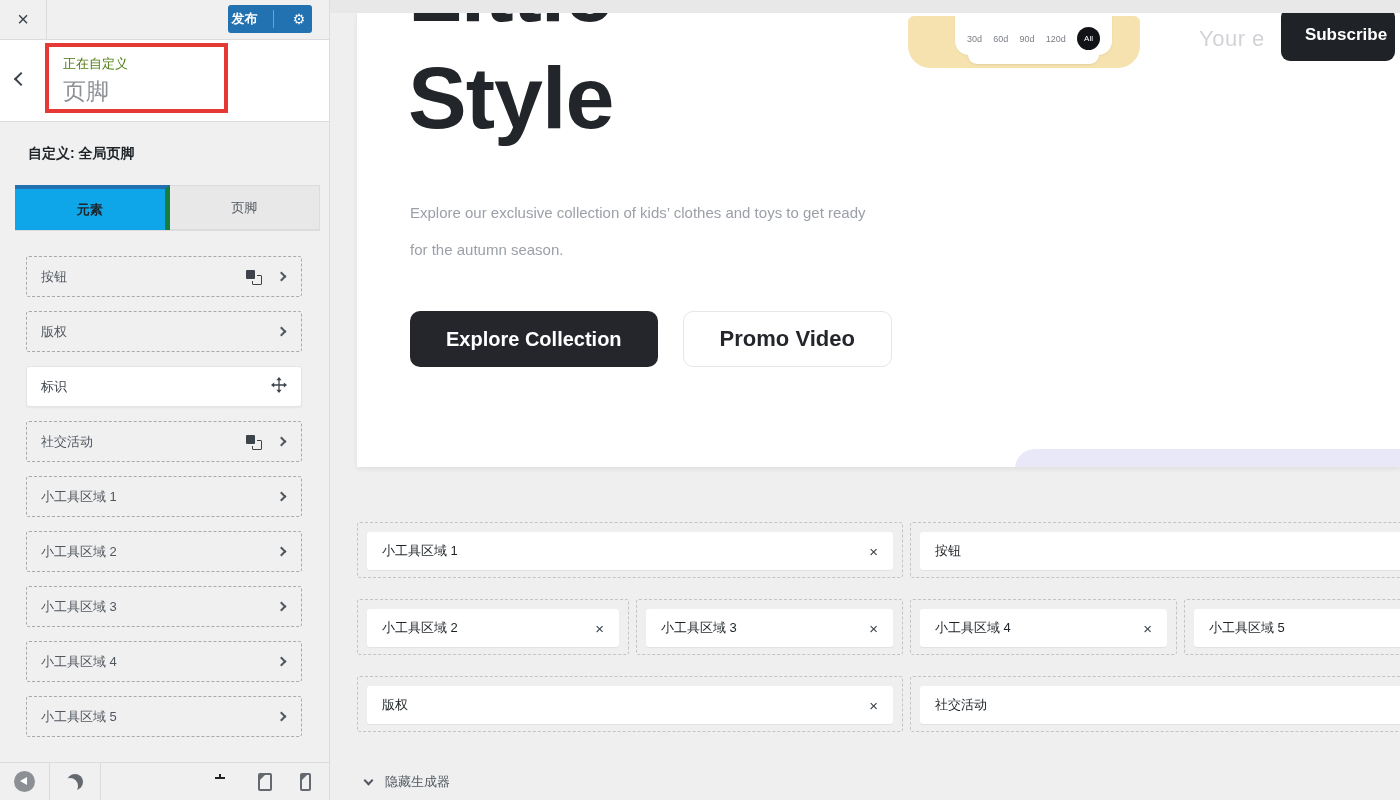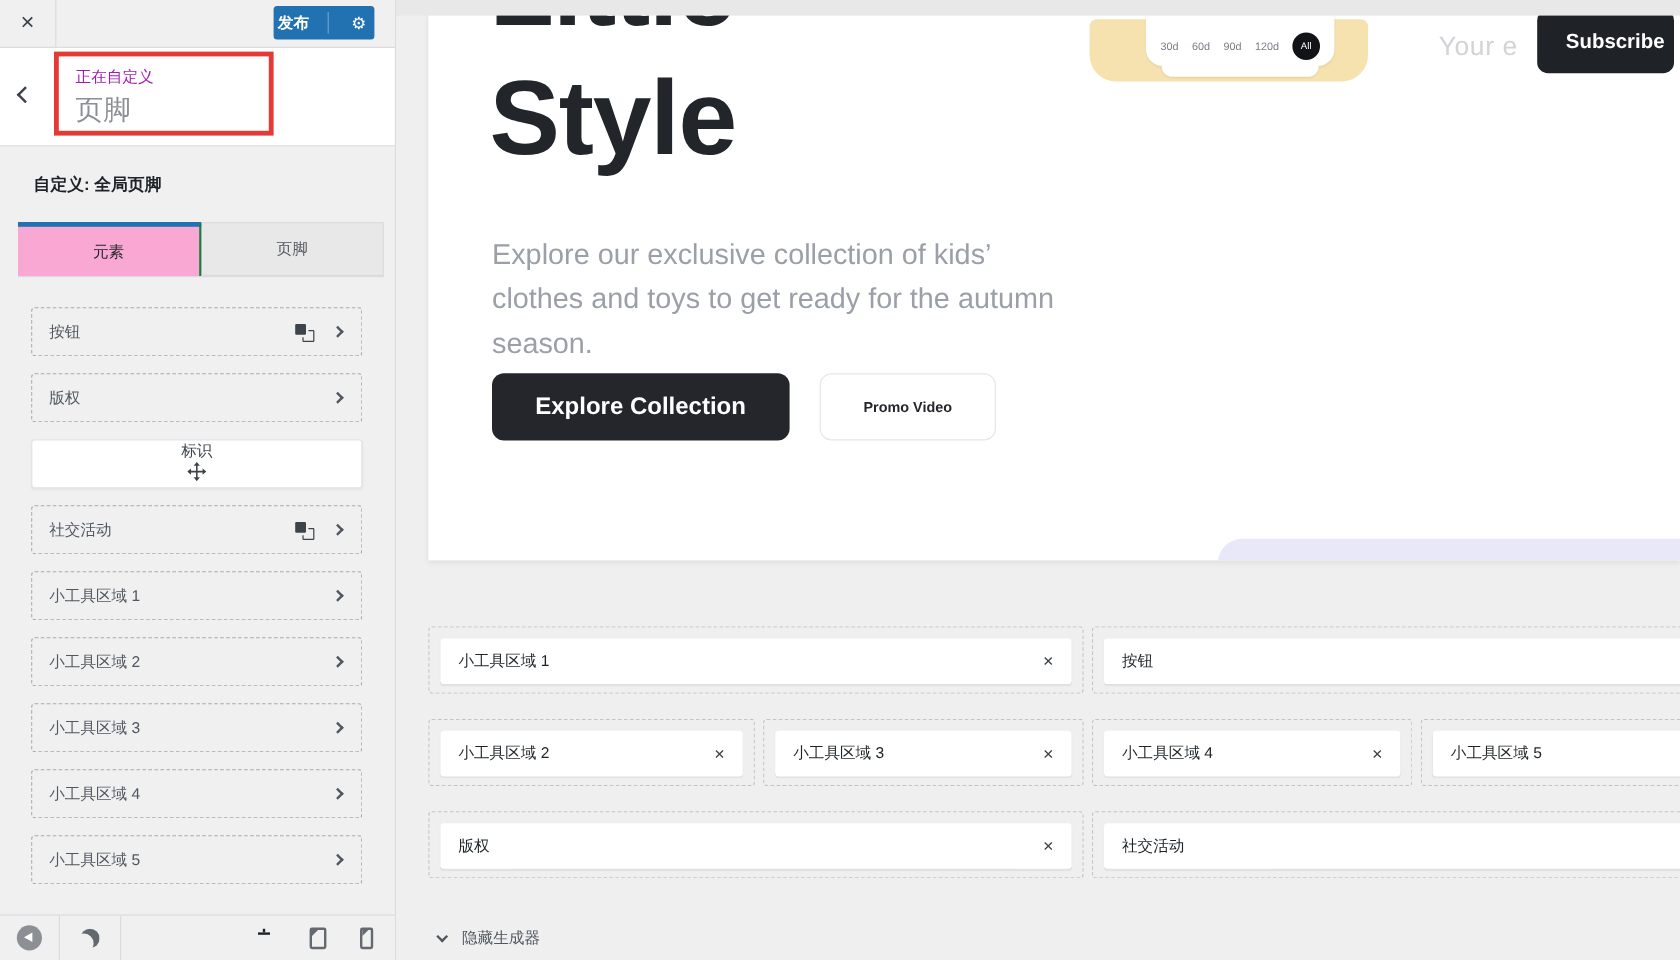--- a/index.html
+++ b/index.html
@@ -12,33 +12,33 @@
   .topbar { position:absolute; left:0; top:0; width:100%; height:40px; background:#f0f0f1; border-bottom:1px solid #dcdcde; }
   .close-btn { position:absolute; left:0; top:0; width:47px; height:39px; border-right:1px solid #dcdcde; display:flex; align-items:center; justify-content:center; font-size:20px; color:#3c434a; cursor:pointer; }
   .publish-btn { position:absolute; right:17px; top:5px; height:28px; width:84px; background:#2271b1; border-radius:3px; display:flex; align-items:center; color:#fff; font-size:13px; font-weight:bold; cursor:pointer;gap:12px; }
   .publish-btn .pub-label { flex:1; text-align:center; }
   .publish-btn .pub-sep { width:1px; height:18px; background:rgba(255,255,255,.35); }
   .publish-btn .gear { width:26px; text-align:center; font-size:14px; font-weight:normal; }
 
   .panel-header { position:absolute; left:0; top:40px; width:100%; height:82px; background:#fff; border-bottom:1px solid #dcdcde; }
   .back-chev { position:absolute; left:16px; top:34px; width:10px; height:10px; border-left:2px solid #3c434a; border-bottom:2px solid #3c434a; transform:rotate(45deg); cursor:pointer; }
   .highlight-box { position:absolute; left:45px; top:3px; width:183px; height:70px; border:4px solid #e53935; background:#fff; padding:8px 0 0 14px; }
-  .customizing-label { font-size:13px; color:#a21caf; }
+  .customizing-label { font-size:13px; color:#4d7c0f; }
   .customizing-title { font-size:23px; color:#8c8f94; margin-top:3px; font-weight:400; }
 
   .section-heading { position:absolute; left:28px; top:145px; font-size:14px; font-weight:bold; color:#1d2327; }
 
   .tabs { position:absolute; left:15px; top:185px; width:305px; height:46px; display:flex; border-bottom:1px solid #dcdcde; }
   .tab { flex:1; display:flex; align-items:center; justify-content:center; font-size:13px; color:#50575e; cursor:pointer; background:#e8e8e9; border:1px solid #dcdcde; }
-  .tab.active { background:#f9a8d4; border-top:4px solid #2271b1; border-bottom:none; border-left:none; border-right:2px solid #15803d; color:#1d2327; font-weight:normal; }
+  .tab.active { background:#0ea5e9; border-top:4px solid #2271b1; border-bottom:none; border-left:none; border-right:5px solid #15803d; color:#1d2327; font-weight:bold; }
   .tab:not(.active) { border-left:none; }
 
   .elements-list { position:absolute; left:26px; top:256px; width:276px; }
   .el-item { height:41px; margin-bottom:14px; border:1px dashed #a7aaad; border-radius:3px; display:flex; align-items:center; padding:0 14px; cursor:pointer; background:transparent; }
-  .el-item.solid { border:1px solid #e2e4e7; background:#fff; box-shadow:0 1px 2px rgba(0,0,0,.05);flex-direction:column; }
+  .el-item.solid { border:1px solid #e2e4e7; background:#fff; box-shadow:0 1px 2px rgba(0,0,0,.05); }
   .el-label { flex:1; font-size:13px; color:#50575e; }
   .el-item.solid .el-label { color:#3c434a; }
   .dup-icon { position:relative; width:16px; height:16px; margin-right:16px; }
   .dup-icon::before { content:""; position:absolute; left:6px; top:6px; width:8px; height:8px; border:1.5px solid #3c434a; border-radius:1px; }
   .dup-icon::after { content:""; position:absolute; left:0; top:1px; width:9px; height:9px; background:#3c434a; border-radius:1px; box-shadow:0 0 0 2px #f0f0f1; }
   .chev-right { width:7px; height:7px; border-top:2px solid #50575e; border-right:2px solid #50575e; transform:rotate(45deg); margin-right:2px; }
 
   .sidebar-footer { position:absolute; left:0; bottom:0; width:100%; height:38px; background:#f0f0f1; border-top:1px solid #dcdcde; display:flex; align-items:center; }
   .foot-sep { width:1px; height:38px; background:#dcdcde; }
   .collapse-btn { width:49px; display:flex; align-items:center; justify-content:center; cursor:pointer; }
@@ -55,24 +55,24 @@
   .dev-tablet { width:14px; height:18px; border:2px solid #646970; border-radius:2px; }
   .dev-tablet::before, .dev-phone::before { content:""; position:absolute; left:0; top:0; border-left:5px solid #646970; border-bottom:5px solid transparent; }
   .dev-phone { width:11px; height:18px; border:2px solid #646970; border-radius:2px; }
 
   
   .preview { position:absolute; left:330px; top:0; width:1070px; height:800px; background:#efeff0; }
   .preview-topstrip { position:absolute; left:0; top:0; width:100%; height:13px; background:#e8e8e9; z-index:6; }
 
   .hero { position:absolute; left:27px; top:12px; width:1043px; height:455px; background:#fff; overflow:hidden; z-index:2; box-shadow:0 2px 5px rgba(0,0,0,.07); }
   .hero-heading { position:absolute; left:51px; top:-75px; font-size:88px; line-height:107px; font-weight:bold; color:#22252a; letter-spacing:-1px; }
-  .hero-paragraph { position:absolute; left:53px; top:182px; width:470px; font-size:24px; line-height:37px; color:#9ba0a8; }
+  .hero-paragraph { position:absolute; left:53px; top:182px; width:470px; font-size:15px; line-height:37px; color:#9ba0a8; }
   .hero-buttons { position:absolute; left:53px; top:299px; display:flex; gap:25px; }
   .btn-primary { height:56px; padding:0 36px; background:#24262b; color:#fff; border-radius:10px; font-size:20px; font-weight:bold; display:flex; align-items:center; cursor:pointer; }
-  .btn-secondary { height:56px; padding:0 36px; background:#fff; color:#24262b; border:1px solid #e5e6e8; border-radius:10px; font-size:12px; font-weight:bold; display:flex; align-items:center; cursor:pointer; }
+  .btn-secondary { height:56px; padding:0 36px; background:#fff; color:#24262b; border:1px solid #e5e6e8; border-radius:10px; font-size:22px; font-weight:bold; display:flex; align-items:center; cursor:pointer; }
 
   .yellow-card { position:absolute; left:551px; top:4px; width:232px; height:52px; background:#f6e2ae; border-radius:6px 6px 22px 22px; }
   .range-card { position:absolute; left:598px; top:0px; width:157px; height:43px; background:#fff; border-radius:0 0 14px 14px; display:flex; align-items:center; justify-content:space-between; padding:10px 12px 0 12px; box-shadow:0 1px 2px rgba(0,0,0,.05); }
   .range-chip { font-size:9px; color:#7a7e87; cursor:pointer; }
   .chip-active { width:23px; height:23px; border-radius:50%; background:#111317; color:#fff; font-size:8px; display:flex; align-items:center; justify-content:center; cursor:pointer; }
   .range-stack { position:absolute; left:611px; top:43px; width:131px; height:9px; background:#fff; border-radius:0 0 9px 9px; box-shadow:0 1px 2px rgba(0,0,0,.08); }
 
   .email-placeholder { position:absolute; left:842px; top:14px; font-size:22px; color:#d2d3d6; letter-spacing:.5px; cursor:text; }
   .subscribe-btn { position:absolute; left:924px; top:-4px; width:114px; height:53px; background:#1f2226; color:#fff; border-radius:9px; font-size:17px; font-weight:bold; display:flex; align-items:center; justify-content:center; cursor:pointer;padding-left:16px; }
 

